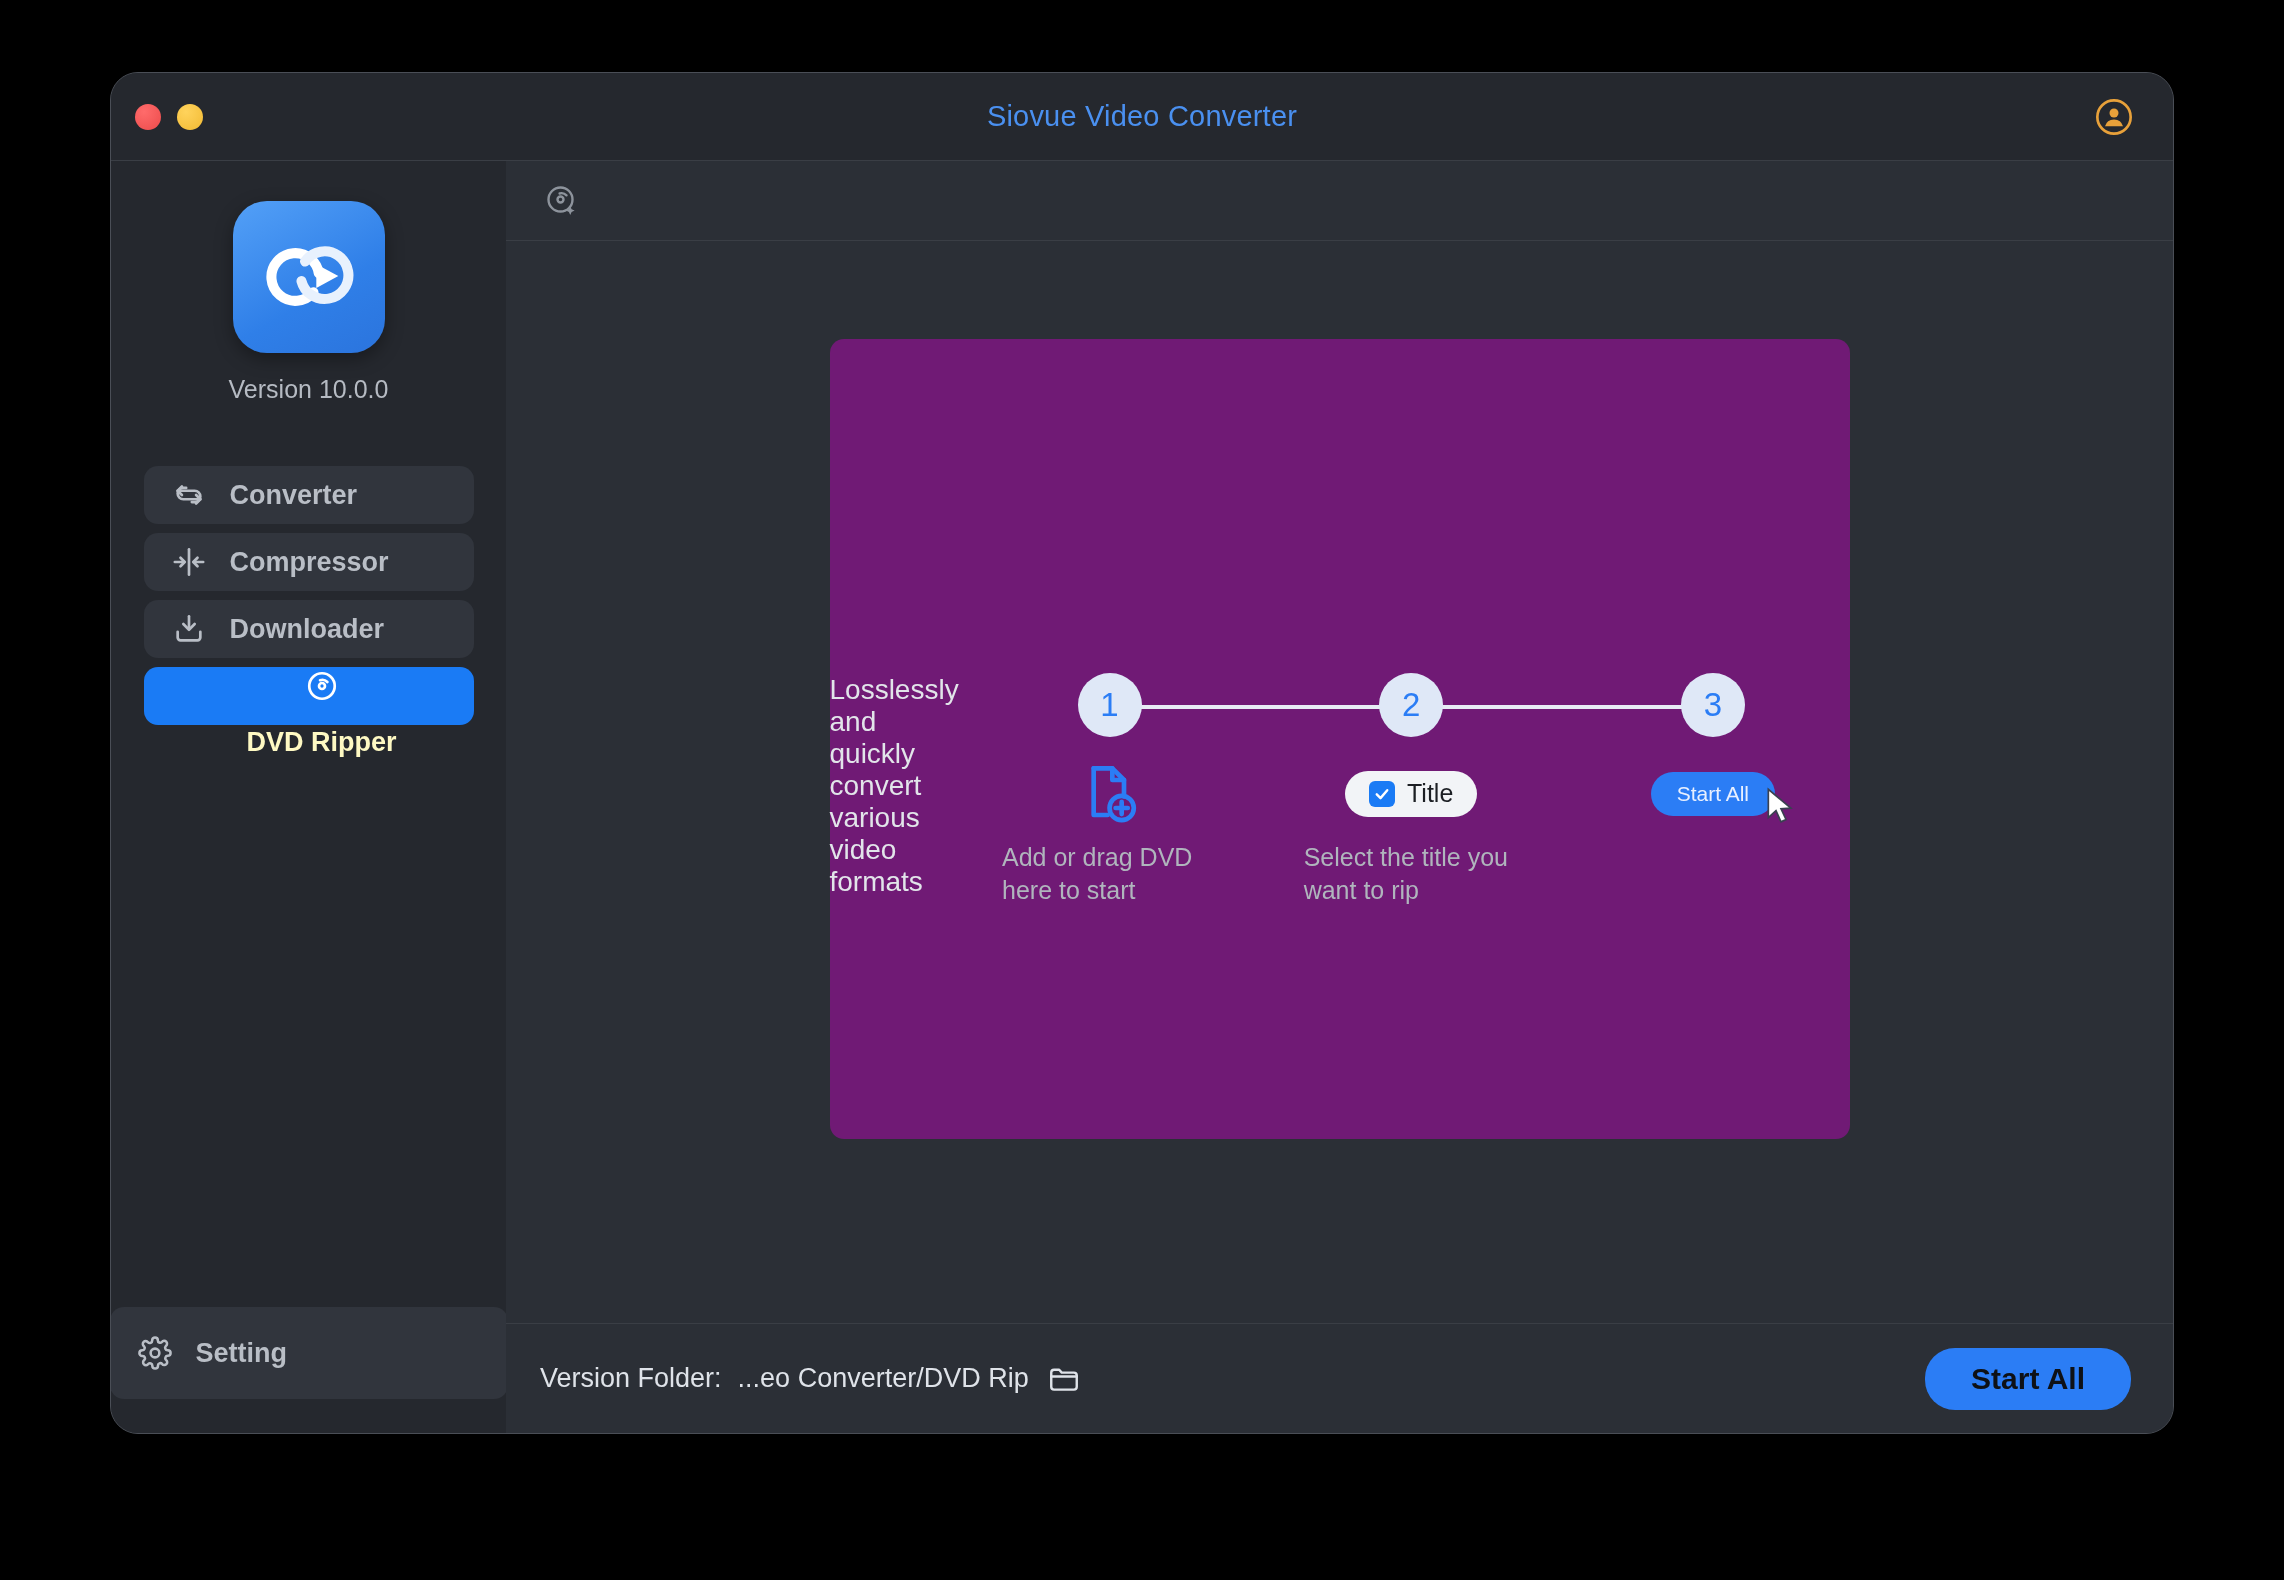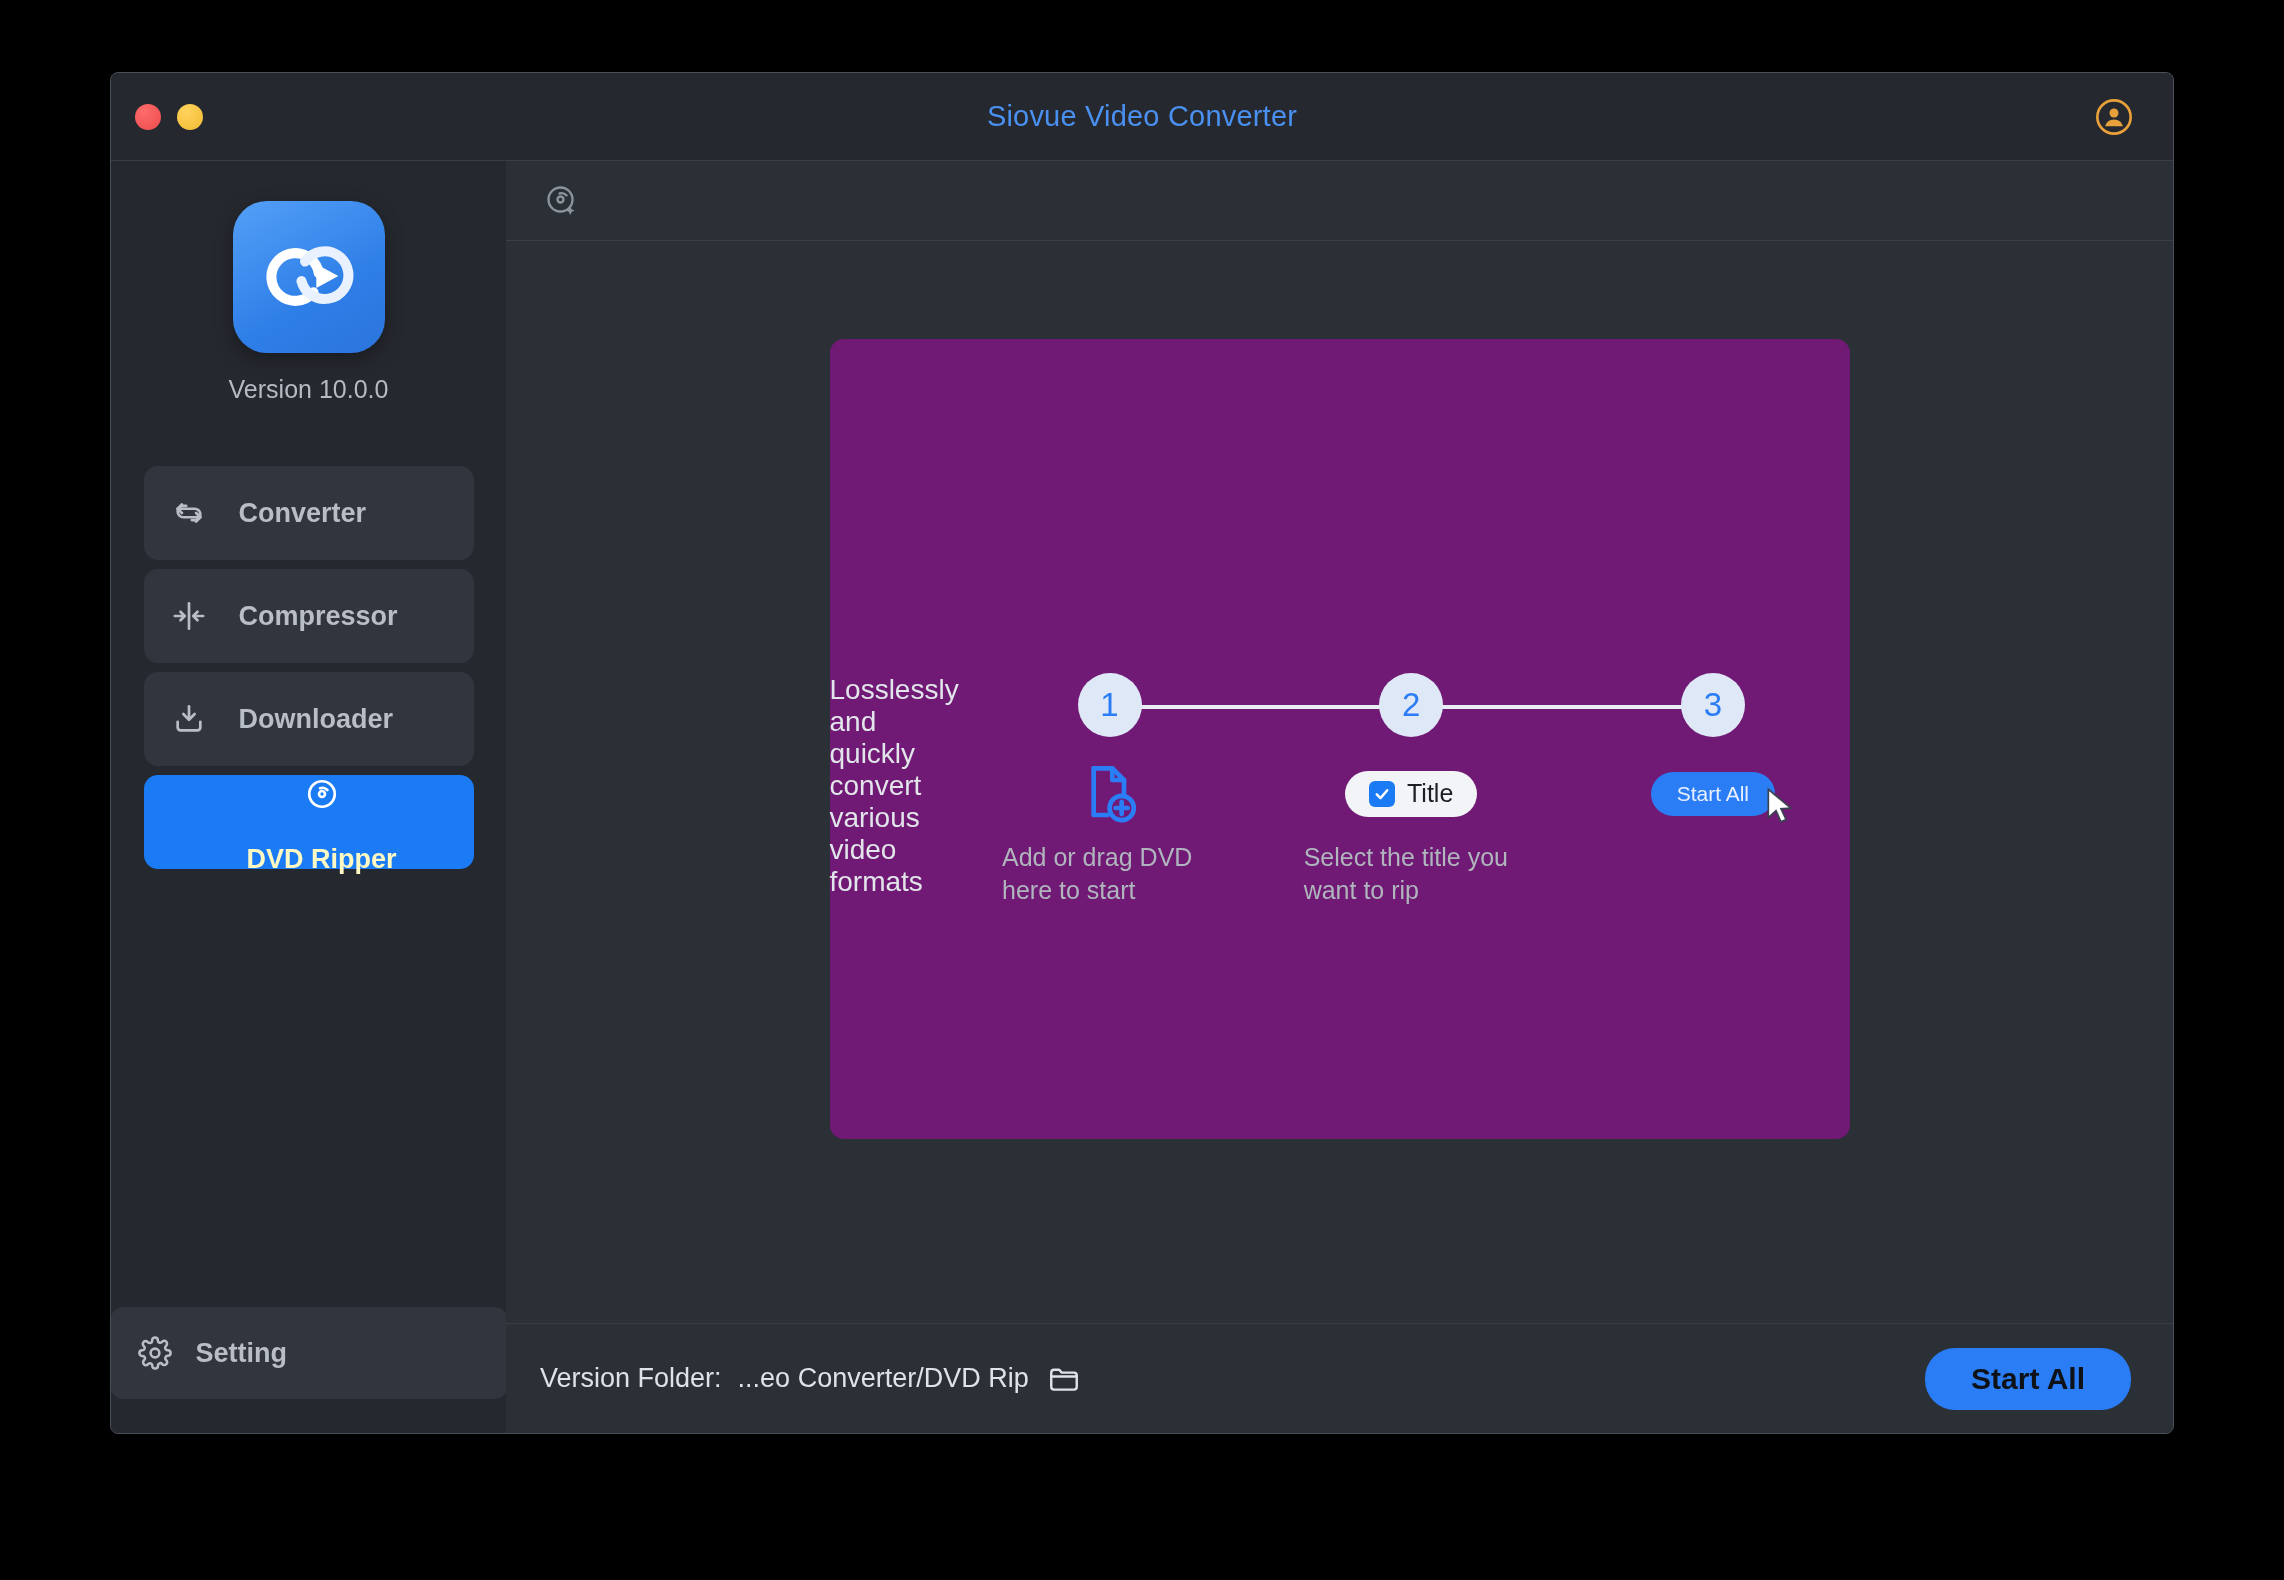--- a/index.html
+++ b/index.html
@@ -13,21 +13,21 @@
   }
 
   
   .app-window {
     position: absolute;
     left: 110px;
     top: 72px;
     width: 2064px;
     height: 1362px;
     background: #2b2f36;
-    border-radius: 8px;
+    border-radius: 28px;
     border: 1px solid #4a4e56;
     overflow: hidden;
     display: flex;
     flex-direction: column;
   }
 
   
   .titlebar {
     position: relative;
     height: 88px;
@@ -87,27 +87,27 @@
     box-shadow: 0 6px 18px rgba(0,0,0,.35);
   }
   .version-label {
     margin-top: 22px;
     color: #b6bbc3;
     font-size: 25px;
   }
 
   .nav { margin-top: 62px; width: 330px; display: flex; flex-direction: column; gap: 9px; }
   .nav-item {
-    height: 94px;
+    height: 58px;
     border-radius: 14px;
     background: #31353d;
     display: flex;
     align-items: center;
     padding-left: 26px;
-    gap: 31px;
+    gap: 22px;
     color: #b9bec6;
     font-size: 27px;
     font-weight: bold;
   }
   .nav-item.active { background: #1a7bf5; color: #fef9c3; flex-direction: column; }
   .nav-icon { width: 38px; height: 38px; display: flex; align-items: center; justify-content: center; flex: 0 0 38px; }
 
   .nav-spacer { flex: 1; }
   .setting-item {
     width: 398px;

